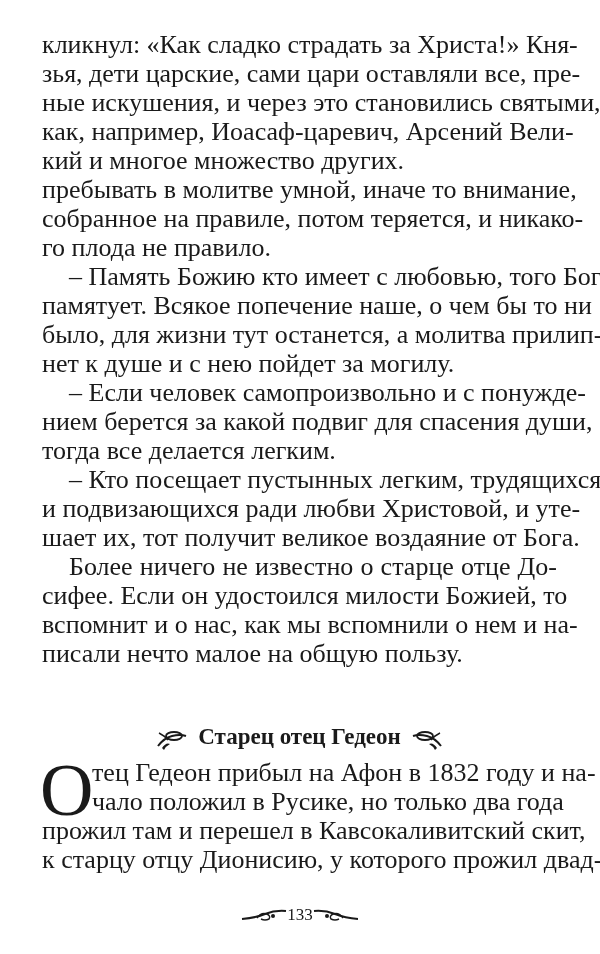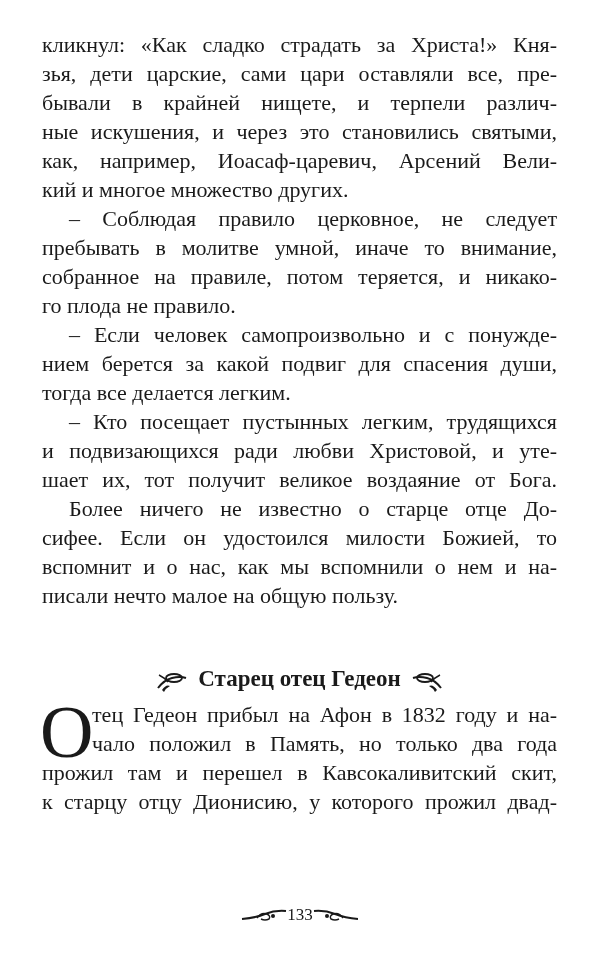--- a/index.html
+++ b/index.html
@@ -1,19 +1,19 @@
 <!DOCTYPE html>
 <html><head>
 <meta charset="utf-8">
 <style>
   html, body { margin: 0; padding: 0; background: #ffffff; }
   body { width: 600px; height: 954px; position: relative; overflow: hidden;
          font-family: "Liberation Serif", "DejaVu Serif", serif; color: #1a1a1a; }
   .page { position: absolute; left: 42px; top: 30px; width: 515px; }
-  .line { display: block; height: 29px; line-height: 29px; font-size: 22px;
+  .line { display: block; height: 29px; line-height: 29px; font-size: 26px;
           text-align: justify; text-align-last: justify; white-space: nowrap; overflow: visible; }
   .line.last { text-align-last: left; }
   .line.indent { padding-left: 27px; }
   .gap { height: 52px; }
   .heading { display: flex; justify-content: center; align-items: center; height: 34px; gap: 10px; }
   .heading-text { font-weight: bold; font-size: 23px; }
   .orn { display: inline-block; width: 32px; height: 26px; }
   .dropcap-block { position: relative; }
   .dropcap { position: absolute; left: -2px; top: 2px; font-size: 74px; line-height: 60px; height: 58px; }
   .dc-line { padding-left: 50px; }
@@ -23,33 +23,37 @@
   .forn { width: 46px; height: 14px; display: inline-block; }
 </style>
 </head>
 <body>
 
 <div class="page">
 
   <div>
     <span class="line">кликнул: «Как сладко страдать за Христа!» Кня-</span>
     <span class="line">зья, дети царские, сами цари оставляли все, пре-</span>
-    <span class="line">бывали в крайней нищете, и терпели различ-</span>
     <span class="line">ные искушения, и через это становились святыми,</span>
     <span class="line">как, например, Иоасаф-царевич, Арсений Вели-</span>
     <span class="line last">кий и многое множество других.</span>
   </div>
 
   <div>
-    <span class="line indent">– Соблюдая правило церковное, не следует</span>
     <span class="line">пребывать в молитве умной, иначе то внимание,</span>
     <span class="line">собранное на правиле, потом теряется, и никако-</span>
     <span class="line last">го плода не правило.</span>
   </div>
 
+  <div>
+    <span class="line indent">– Память Божию кто имеет с любовью, того Бог</span>
+    <span class="line">памятует. Всякое попечение наше, о чем бы то ни</span>
+    <span class="line">было, для жизни тут останется, а молитва прилип-</span>
+    <span class="line last">нет к душе и с нею пойдет за могилу.</span>
+  </div>
 
   <div>
     <span class="line indent">– Если человек самопроизвольно и с понужде-</span>
     <span class="line">нием берется за какой подвиг для спасения души,</span>
     <span class="line last">тогда все делается легким.</span>
   </div>
 
   <div>
     <span class="line indent">– Кто посещает пустынных легким, трудящихся</span>
     <span class="line">и подвизающихся ради любви Христовой, и уте-</span>
@@ -77,21 +81,21 @@
       <path d="M2 12 Q8 10 16 12 Q24 14 30 22" stroke="#1a1a1a" stroke-width="2" fill="none"></path>
       <ellipse cx="14" cy="12" rx="8" ry="4" fill="none" stroke="#1a1a1a" stroke-width="1.8"></ellipse>
       <path d="M26 24 Q22 18 18 20 Q22 22 24 26" fill="#1a1a1a"></path>
       <path d="M29 9 Q23 12 20 16" stroke="#1a1a1a" stroke-width="1.5" fill="none"></path>
     </svg>
   </div>
 
   <div class="dropcap-block" style="margin-top:4px;">
     <span class="dropcap">О</span>
     <span class="line dc-line">тец Гедеон прибыл на Афон в 1832 году и на-</span>
-    <span class="line dc-line">чало положил в Память, но только два года</span>
+    <span class="line dc-line">чало положил в Русике, но только два года</span>
     <span class="line">прожил там и перешел в Кавсокаливитский скит,</span>
     <span class="line">к старцу отцу Дионисию, у которого прожил двад-</span>
 
   </div>
 </div>
 
 <div class="footer">
   <svg class="forn" viewBox="0 0 46 14">
     <path d="M1 11 Q14 10 24 6 Q34 2 45 3" stroke="#1a1a1a" stroke-width="2" fill="none"></path>
     <path d="M16 10 Q20 4 26 6 Q30 8 28 11 Q24 13 20 11" fill="none" stroke="#1a1a1a" stroke-width="1.4"></path>

